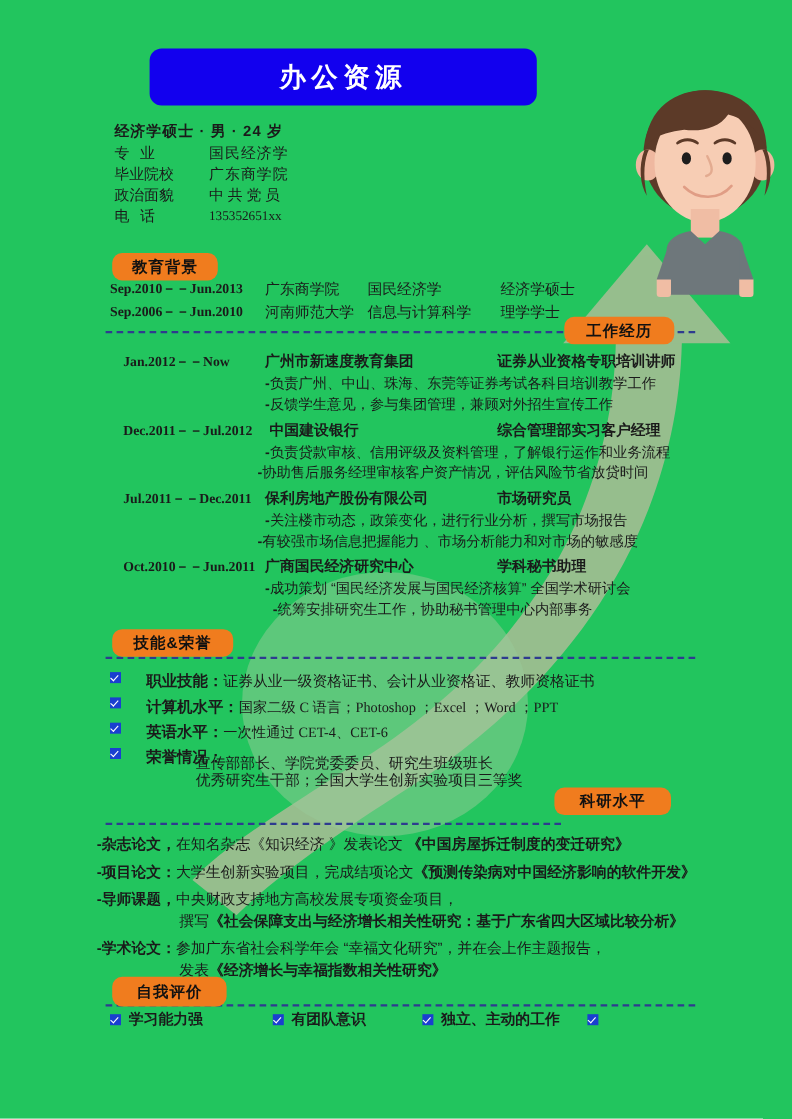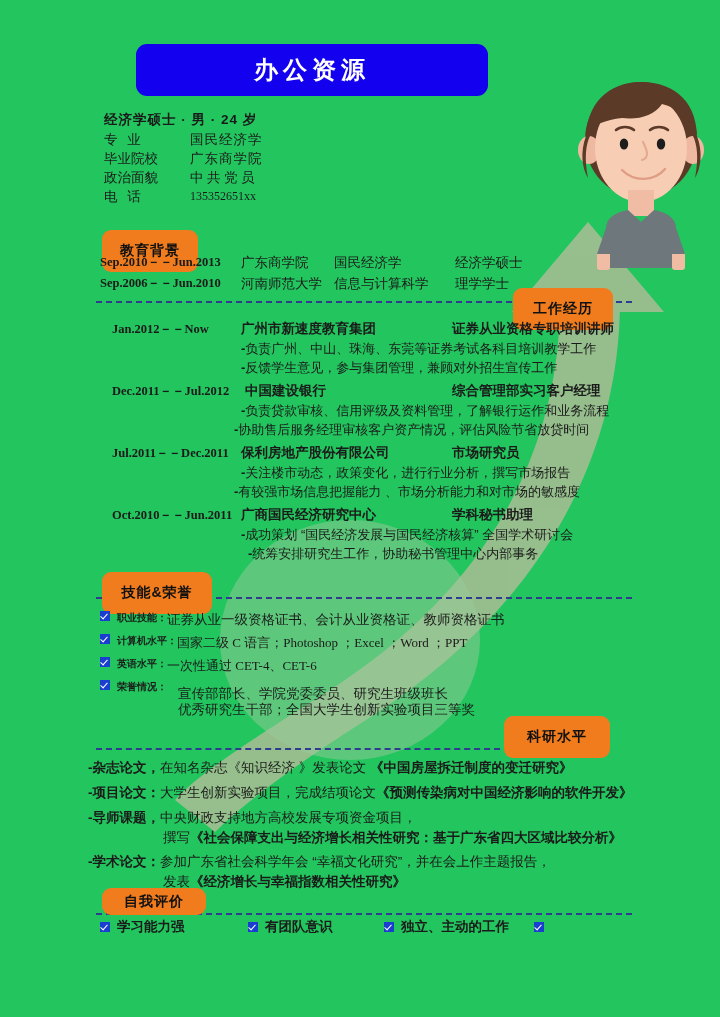--- a/index.html
+++ b/index.html
@@ -102,21 +102,21 @@
     position: absolute;
     background: #f07c1e;
     border-radius: 9px;
     color: #111111;
     font-weight: bold;
     font-size: 14px;
     display: flex;
     align-items: center;
     justify-content: center;
     letter-spacing: 1px;
-    height: 42px;
+    height: 25px;
   }
 
   
   .dash-rule {
     position: absolute;
     height: 0;
     border-top: 2px dashed #2e3b8f;
   }
 
   
@@ -145,21 +145,21 @@
     content: "";
     position: absolute;
     left: 2px; top: 1px;
     width: 3px; height: 6px;
     border: solid #ffffff;
     border-width: 0 1.6px 1.6px 0;
     transform: rotate(42deg);
   }
 
   .skill-line { display: flex; align-items: flex-start; }
-  .skill-label { font-weight: bold; font-size: 10px; }
+  .skill-label { font-weight: bold; font-size: 14px; margin-left: 16px; }
   .skill-val { font-size: 13.5px; }
   .skill-val.latin-mix {
     font-family: "Liberation Serif", "DejaVu Serif", serif;
     font-size: 13px;
   }
   .honor-cont { font-size: 13.5px; }
 
   .res-line { font-size: 13.5px; }
   .res-key { font-weight: bold; }
   .res-title { font-weight: bold; }

